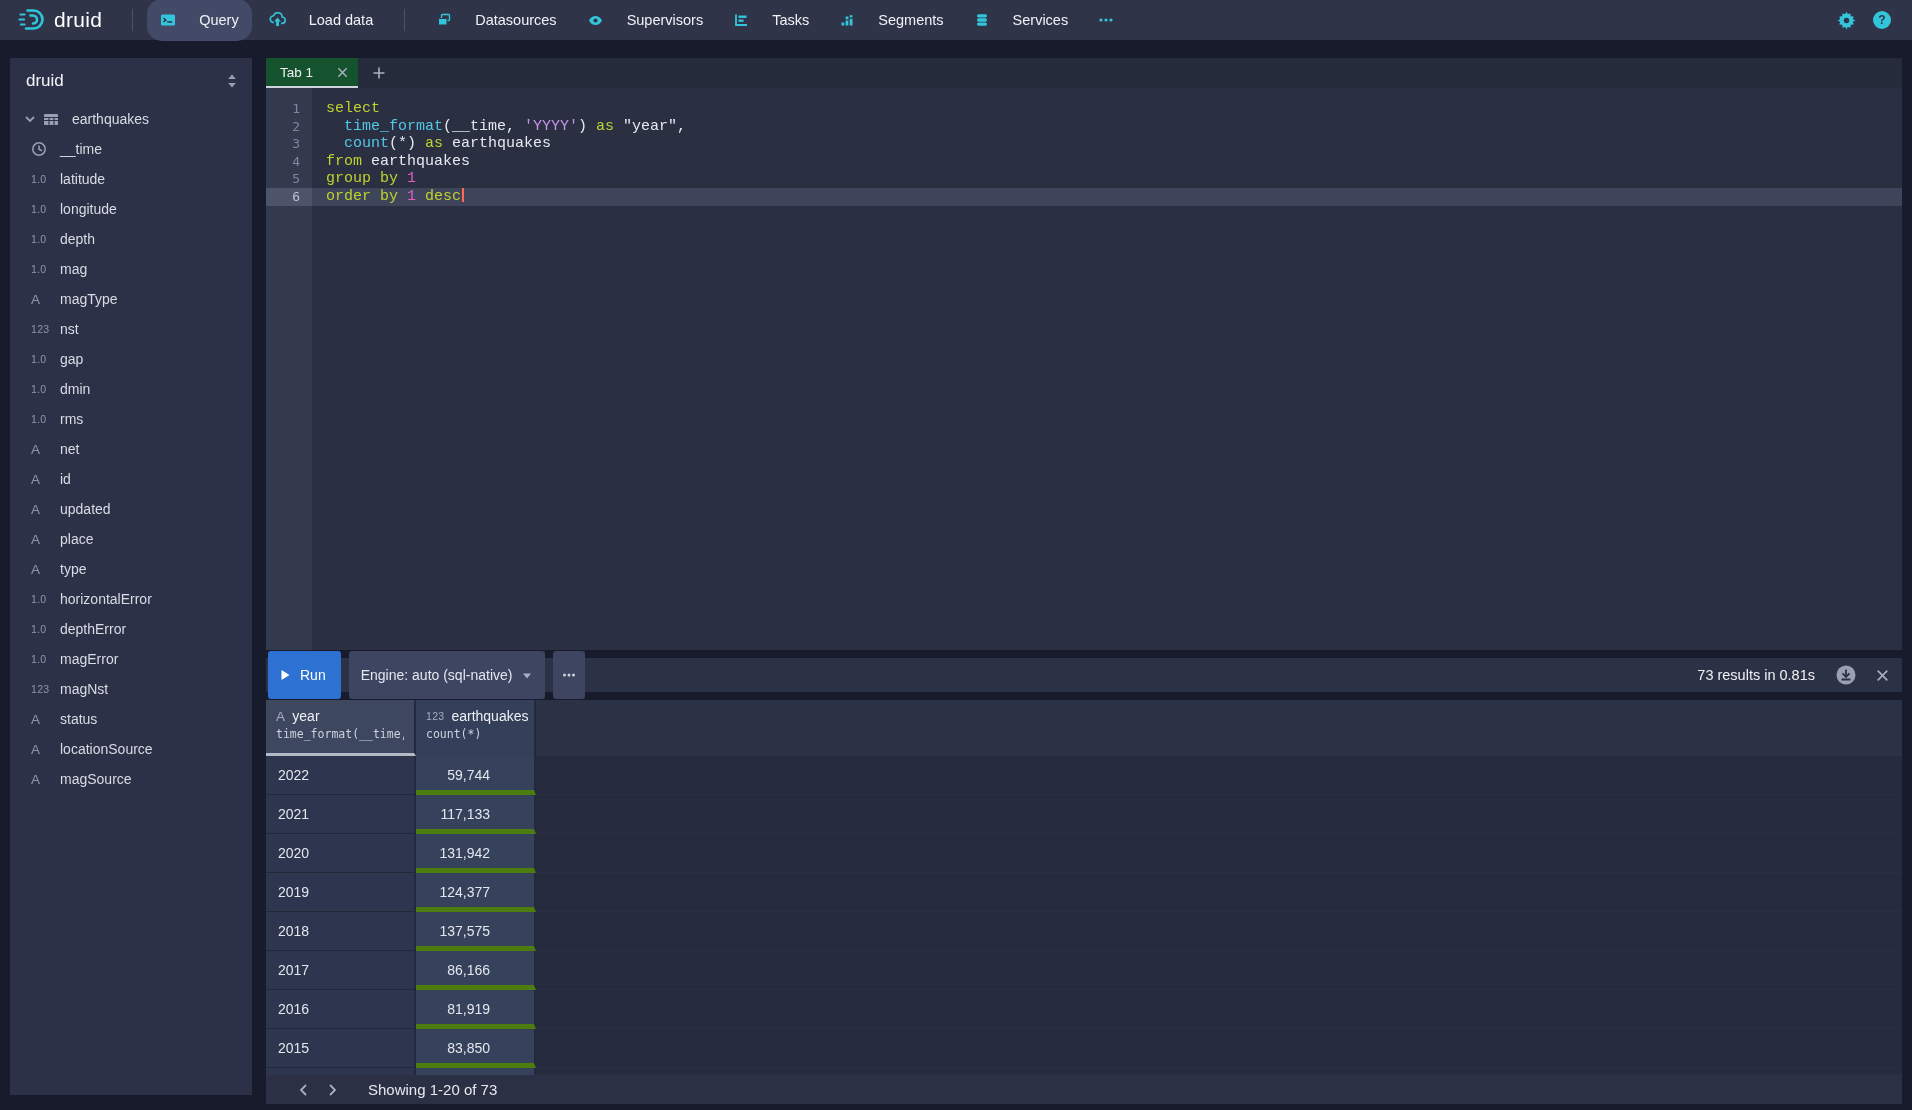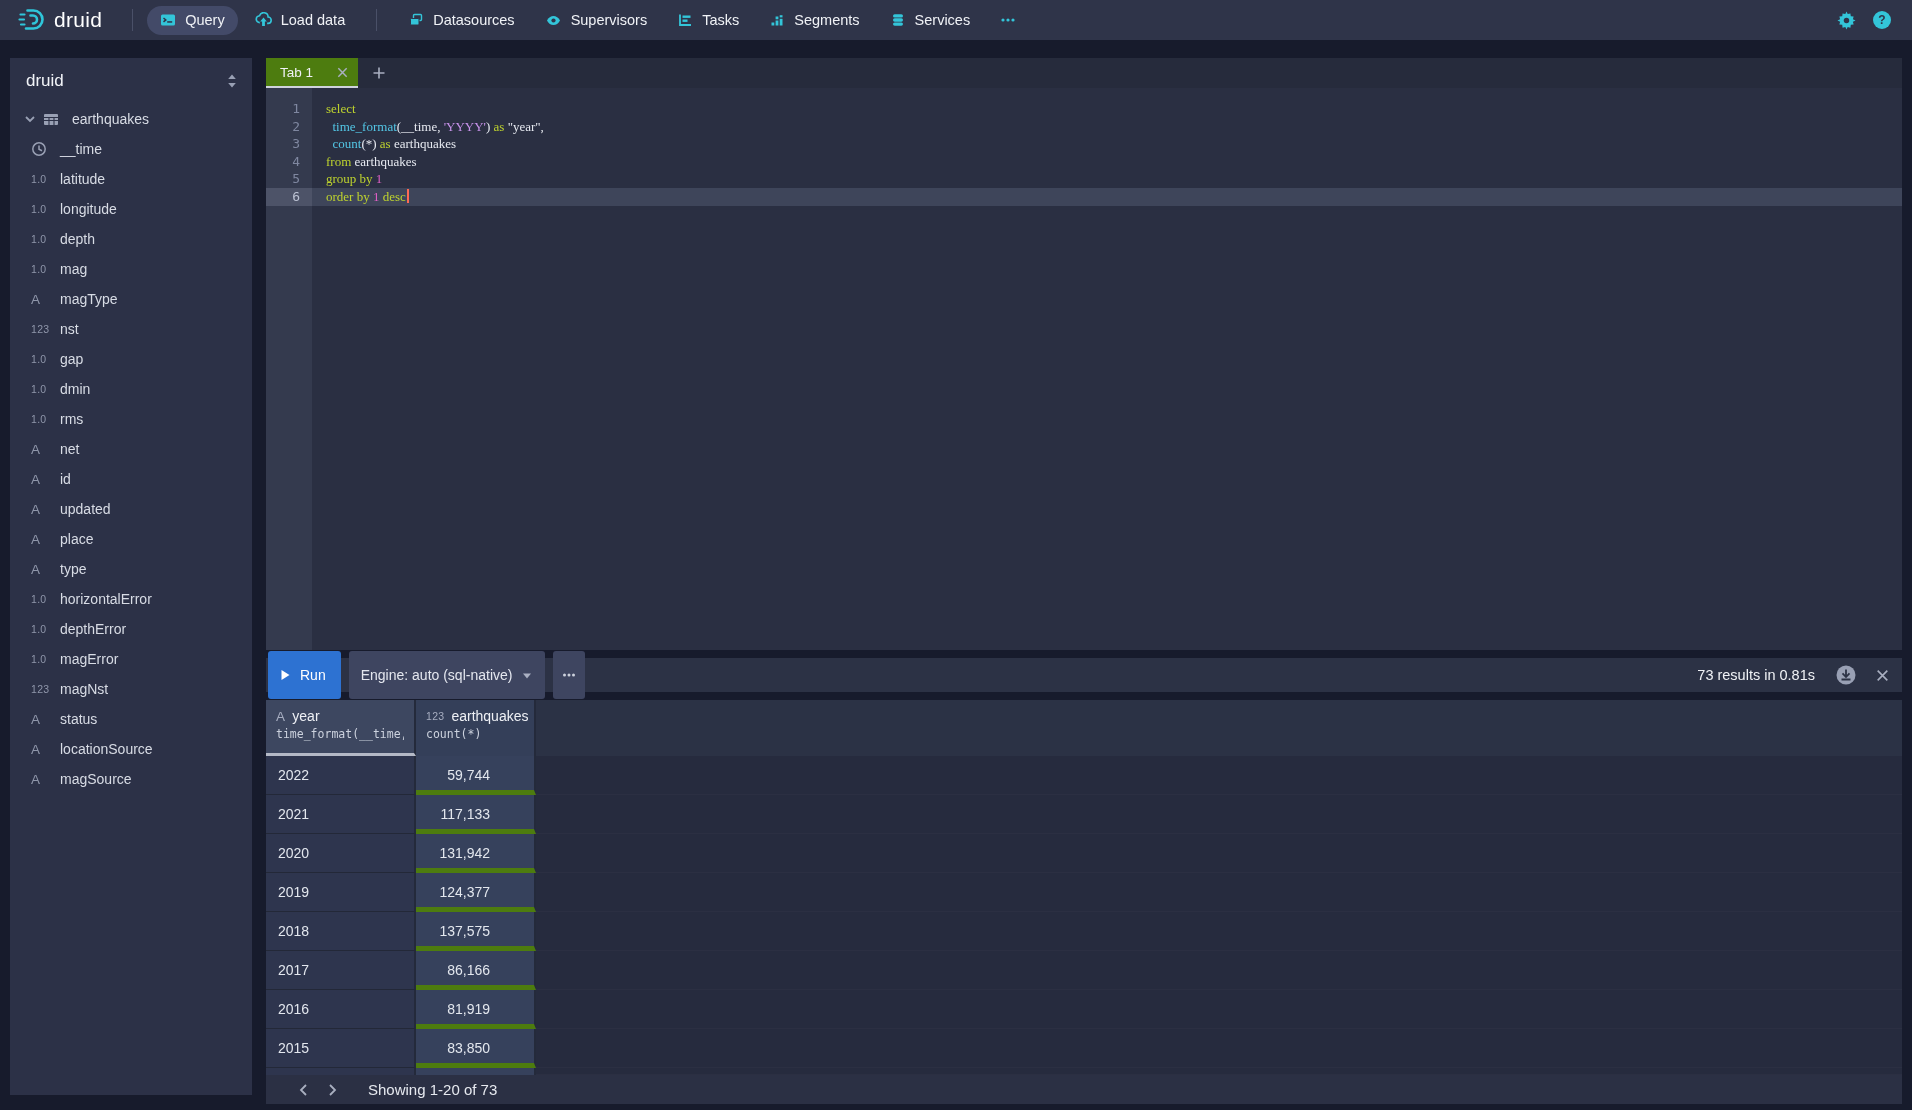--- a/index.html
+++ b/index.html
@@ -10,21 +10,21 @@
   }
   .icon{display:inline-flex;align-items:center;justify-content:center;flex:none;}
 
   
   .topnav{position:absolute;left:0;top:0;right:0;height:40px;background:#2f3449;
     display:flex;align-items:center;padding:0 12px;z-index:5;}
   .logo-group{display:flex;align-items:center;gap:6px;padding:0 6px;cursor:pointer;}
   .brand{color:#ffffff;font-size:21px;letter-spacing:.3px;margin-right:10px;}
   .nav-divider{width:1px;height:22px;background:#4a5068;margin:0 14px;flex:none;}
   .nav-items{display:flex;align-items:center;gap:4px;}
-  .nav-item{display:flex;align-items:center;gap:9px;height:29px;padding:0 13px;border:none;
+  .nav-item{display:flex;align-items:center;gap:23px;height:42px;padding:0 13px;border:none;
     background:transparent;border-radius:15px;color:#f0f2f6;font-size:14.5px;
     font-family:inherit;cursor:pointer;}
   .nav-item.active{background:#434a68;}
   .nav-item .nav-label:empty{display:none;}
   .topnav .spacer{flex:1;}
   .nav-right{display:flex;align-items:center;gap:16px;padding-right:8px;}
   .iconbtn{background:none;border:none;padding:0;cursor:pointer;display:inline-flex;}
 
   
   .sidebar{position:absolute;left:10px;top:58px;width:242px;height:1037px;background:#2c3147;}
@@ -35,32 +35,32 @@
     cursor:pointer;padding-left:21px;}
   .tree-item.root{padding-left:12px;}
   .tree-item .tree-caret{width:16px;margin-right:5px;}
   .tree-item .type-box{width:21px;margin-right:8px;display:inline-flex;justify-content:flex-start;}
   .ti{font-style:normal;color:#8f96aa;font-size:10.5px;letter-spacing:.3px;}
   .ti.ts{font-size:13.5px;}
 
   
   .editor-panel{position:absolute;left:266px;top:58px;width:1636px;height:592px;background:#2a2f42;}
   .tab-bar{height:30px;background:#262b3c;display:flex;align-items:stretch;}
-  .tab{width:92px;background:#4d7c0f;border-bottom:2px solid #cfd3dc;display:flex;
+  .tab{width:92px;background:#14532d;border-bottom:2px solid #cfd3dc;display:flex;
     align-items:center;padding:0 9px 0 14px;color:#f0f2f6;font-size:13.5px;gap:10px;
     cursor:pointer;box-sizing:border-box;}
   .tab-label{flex:1;}
   .add-tab{width:42px;display:flex;align-items:center;justify-content:center;cursor:pointer;}
   .editor{position:relative;height:562px;overflow:hidden;}
   .gutter{position:absolute;left:0;top:0;bottom:0;width:46px;background:#343a4e;padding-top:12px;box-sizing:border-box;}
   .gut-num{height:17.6px;line-height:17.6px;text-align:right;padding-right:12px;color:#7f87a0;
     font-family:"DejaVu Sans Mono",monospace;font-size:13px;}
   .gut-num.active{background:#4d5368;color:#bcc2d3;}
   .code{position:absolute;left:46px;right:0;top:0;bottom:0;padding-top:12px;cursor:text;
-    font-family:Liberation Serif, serif;font-size:13px;color:#e6e9f0;}
+    font-family:Liberation Mono, monospace;font-size:15px;color:#e6e9f0;}
   .code-line{height:17.6px;line-height:17.6px;white-space:pre;padding-left:14px;}
   .code-line.active{background:#3e455a;}
   .tk-k{color:#bed32e;} .tk-f{color:#53c7e6;} .tk-s{color:#c792ea;} .tk-n{color:#e05fc6;}
   .cursor{display:inline-block;width:2px;height:14px;background:#ff6a55;vertical-align:-2px;margin-left:1px;}
 
   
   .run-bar{position:absolute;left:266px;top:658px;width:1636px;height:34px;background:#2c3245;
     display:flex;align-items:center;gap:8px;padding:0 12px 0 2px;box-sizing:border-box;}
   .btn{height:48px;border:none;border-radius:3px;font-family:inherit;font-size:14px;
     display:inline-flex;align-items:center;gap:9px;cursor:pointer;}

